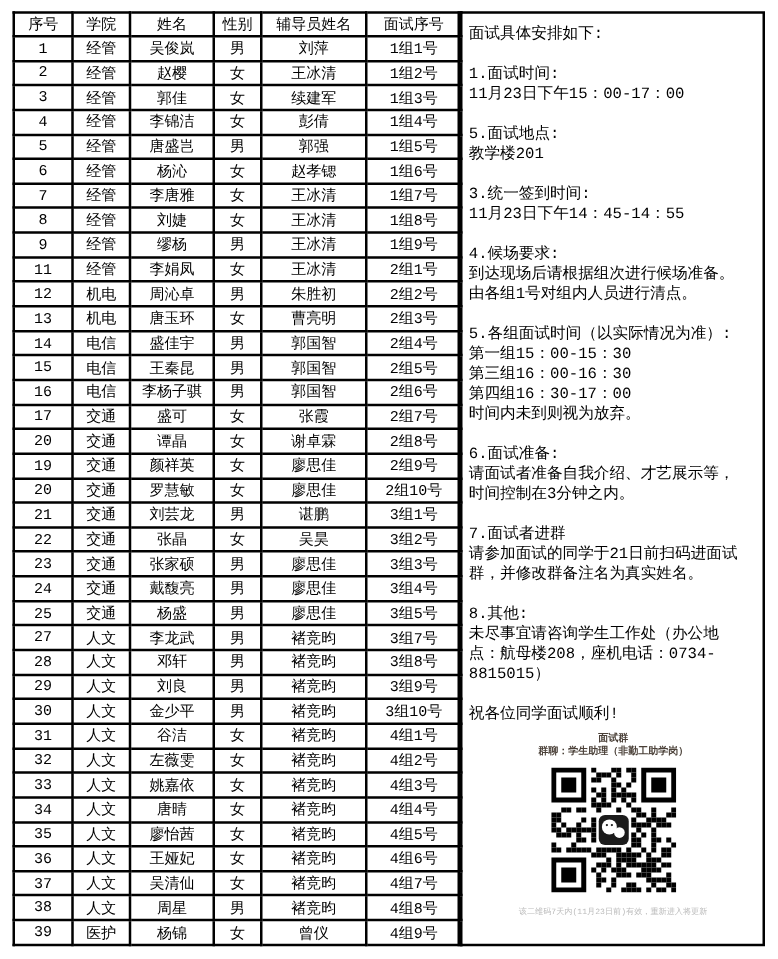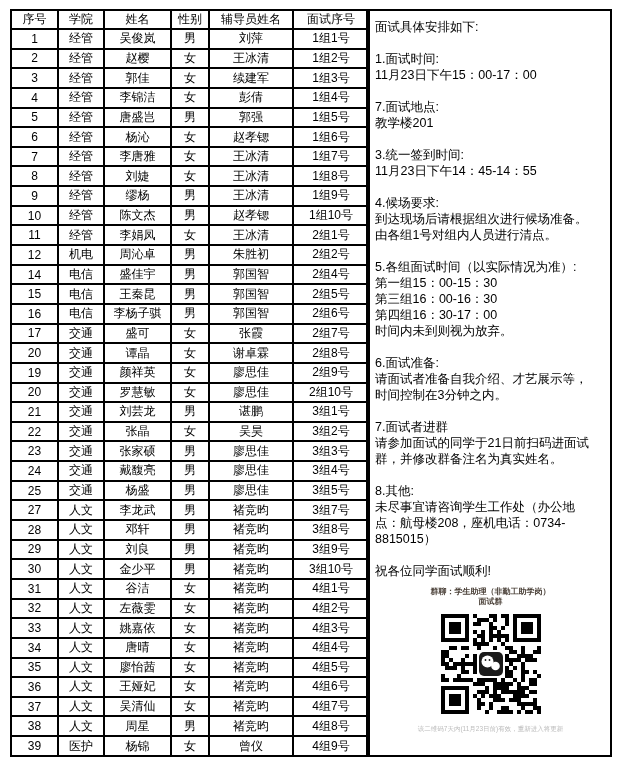--- a/index.html
+++ b/index.html
@@ -1,18 +1,18 @@
 <!DOCTYPE html>
 <html><head>
 <meta charset="utf-8">
 <style>
   html,body{margin:0;padding:0;background:#ffffff;}
   .sheet{
     position:relative;width:622px;height:767px;background:#fff;
-    font-family:Liberation Sans, sans-serif;color:#000;
+    font-family:Liberation Mono, monospace;color:#000;
   }
   
   table.roster{
     position:absolute;left:10px;top:9px;width:358px;height:748px;
     border-collapse:collapse;table-layout:fixed;
   }
   table.roster th,table.roster td{
     border:2px solid #000;text-align:center;vertical-align:middle;
     font-size:12px;font-weight:normal;padding:0;white-space:nowrap;overflow:hidden;
   }
@@ -120,42 +120,42 @@
         </tr>
         <tr>
           <td>9</td>
           <td>经管</td>
           <td>缪杨</td>
           <td>男</td>
           <td>王冰清</td>
           <td>1组9号</td>
         </tr>
         <tr>
-          <td>10</td>
-          <td>经管</td>
-          <td>陈文杰</td>
-          <td>男</td>
-          <td>赵孝锶</td>
-          <td>1组10号</td>
-        </tr>
-        <tr>
           <td>11</td>
           <td>经管</td>
           <td>李娟凤</td>
           <td>女</td>
           <td>王冰清</td>
           <td>2组1号</td>
         </tr>
         <tr>
           <td>12</td>
           <td>机电</td>
           <td>周沁卓</td>
           <td>男</td>
           <td>朱胜初</td>
           <td>2组2号</td>
+        </tr>
+        <tr>
+          <td>13</td>
+          <td>机电</td>
+          <td>唐玉环</td>
+          <td>女</td>
+          <td>曹亮明</td>
+          <td>2组3号</td>
         </tr>
         <tr>
           <td>14</td>
           <td>电信</td>
           <td>盛佳宇</td>
           <td>男</td>
           <td>郭国智</td>
           <td>2组4号</td>
         </tr>
         <tr>
@@ -353,21 +353,21 @@
       </tbody>
   </table>
 
   <div class="panel">
     <div>
         <div class="note-line">面试具体安排如下:</div>
         <div class="note-line"></div>
         <div class="note-line">1.面试时间:</div>
         <div class="note-line">11月23日下午15：00-17：00</div>
         <div class="note-line"></div>
-        <div class="note-line">7.面试地点:</div>
+        <div class="note-line">5.面试地点:</div>
         <div class="note-line">教学楼201</div>
         <div class="note-line"></div>
         <div class="note-line">3.统一签到时间:</div>
         <div class="note-line">11月23日下午14：45-14：55</div>
         <div class="note-line"></div>
         <div class="note-line">4.候场要求:</div>
         <div class="note-line">到达现场后请根据组次进行候场准备。</div>
         <div class="note-line">由各组1号对组内人员进行清点。</div>
         <div class="note-line"></div>
         <div class="note-line">5.各组面试时间（以实际情况为准）:</div>
@@ -386,22 +386,22 @@
         <div class="note-line"></div>
         <div class="note-line">8.其他:</div>
         <div class="note-line">未尽事宜请咨询学生工作处（办公地</div>
         <div class="note-line">点：航母楼208，座机电话：0734-</div>
         <div class="note-line">8815015）</div>
         <div class="note-line"></div>
         <div class="note-line">祝各位同学面试顺利!</div>
       </div>
 
     <div class="qr-block">
+      <div class="qr-title">面试群</div>
       <div class="qr-title">群聊：学生助理（非勤工助学岗）</div>
-      <div class="qr-title">面试群</div>
       <div class="qr-svg-wrap">
         <svg id="qr-svg" width="100" height="100" viewBox="0 0 100 100">
             <g fill="#000">
               <rect x="32" y="0" width="4" height="4"></rect>
               <rect x="48" y="0" width="4" height="4"></rect>
               <rect x="52" y="0" width="4" height="4"></rect>
               <rect x="60" y="0" width="4" height="4"></rect>
               <rect x="64" y="0" width="4" height="4"></rect>
               <rect x="36" y="4" width="4" height="4"></rect>
               <rect x="40" y="4" width="4" height="4"></rect>

